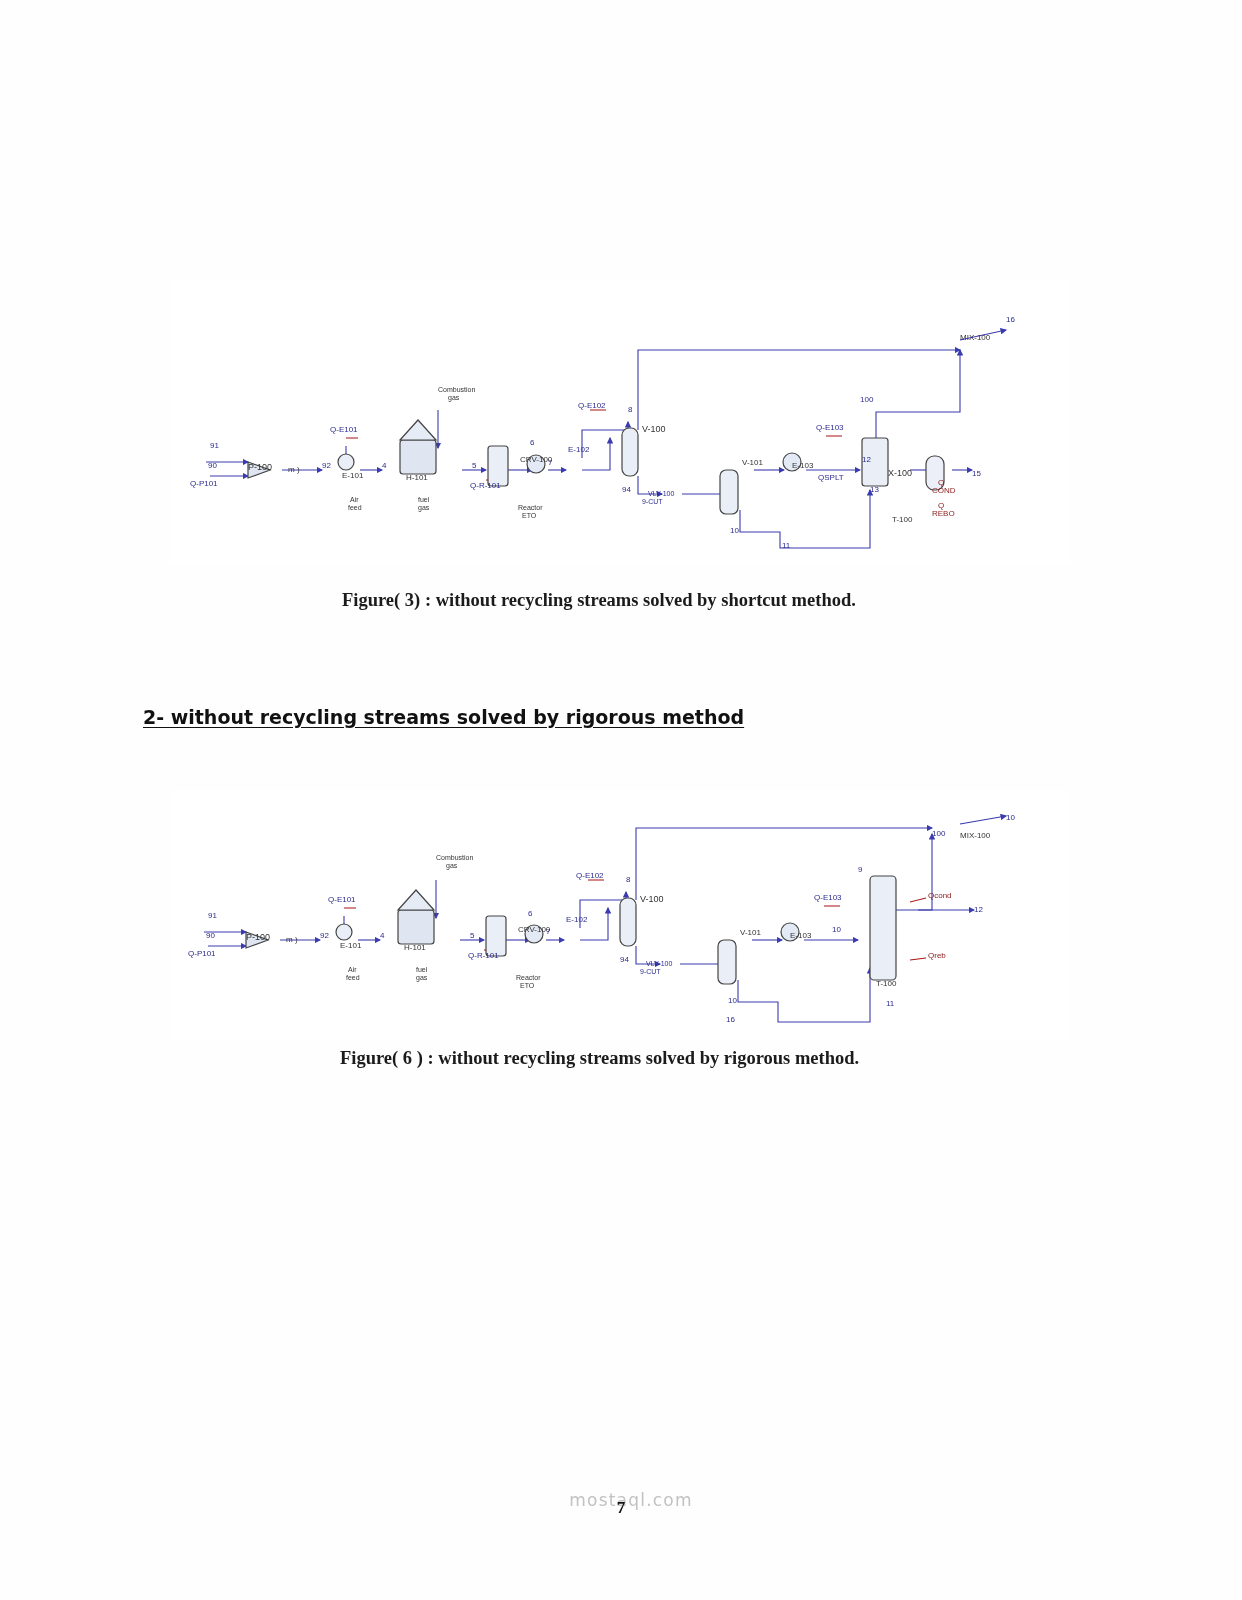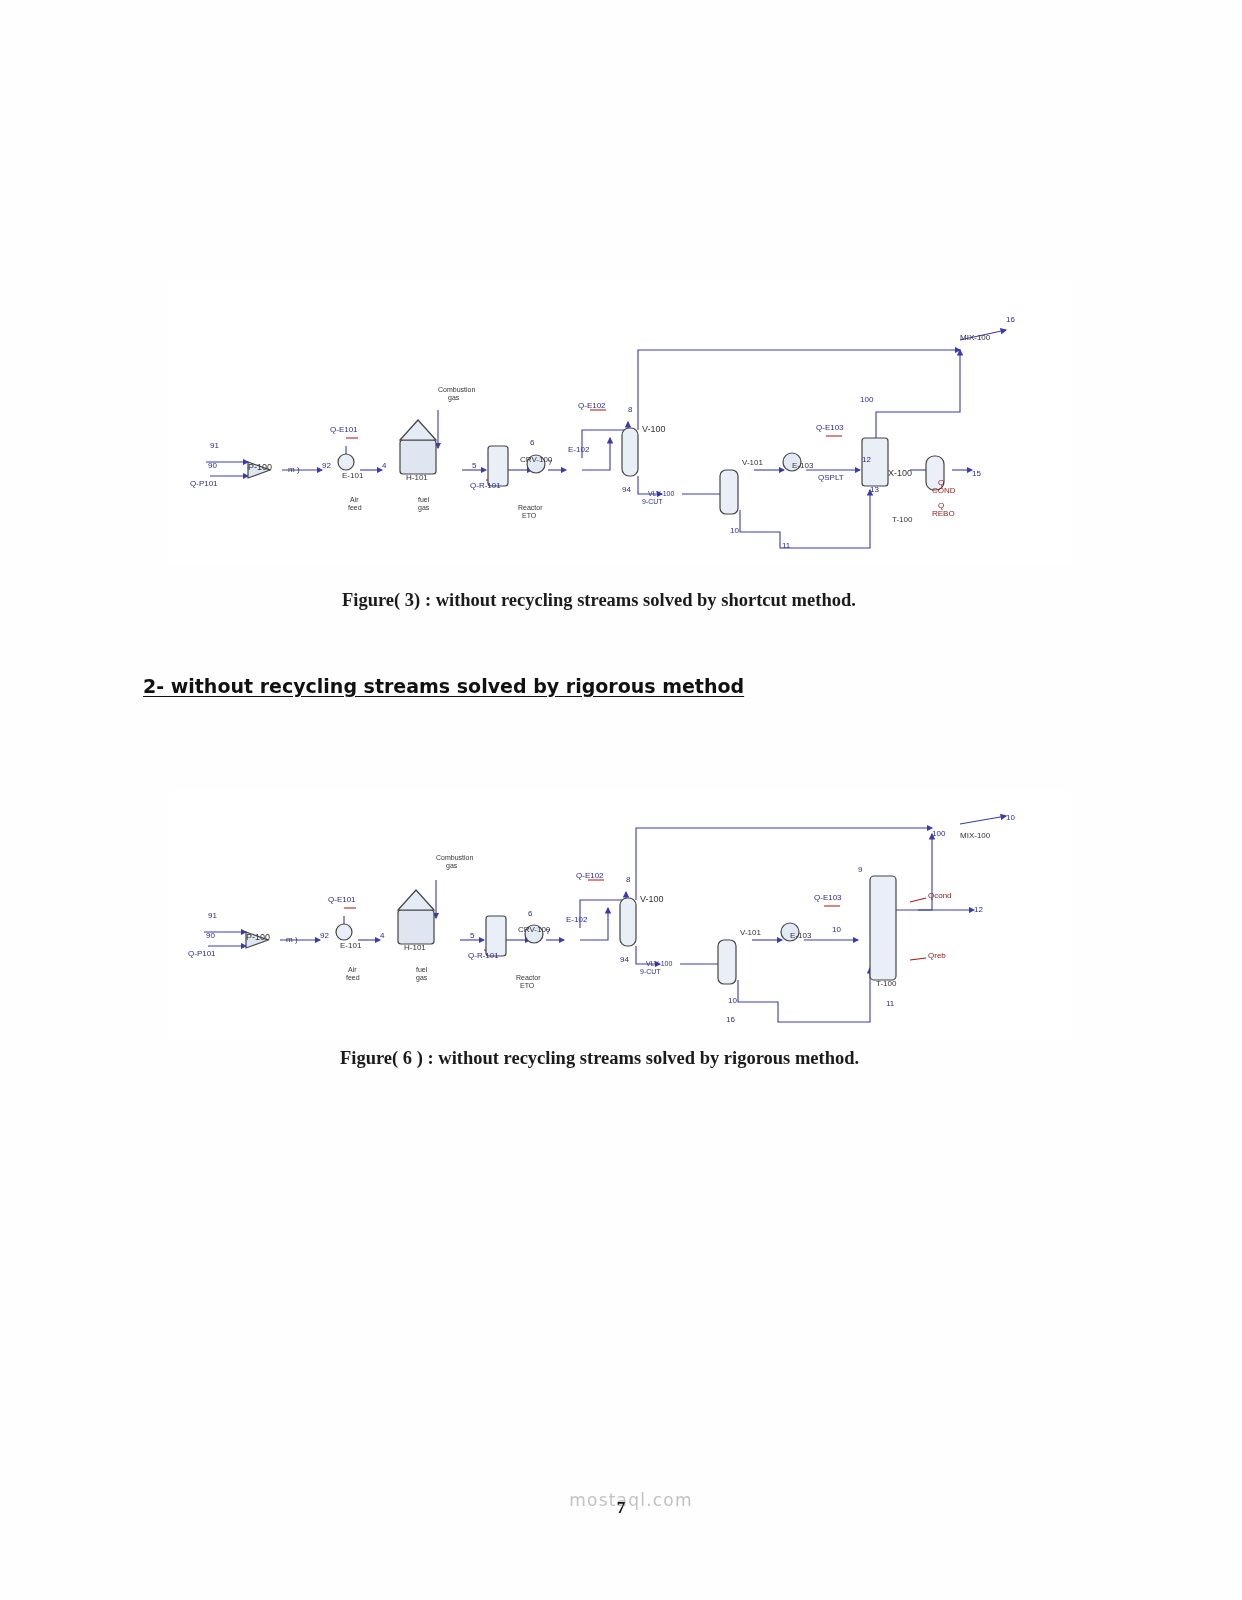--- a/index.html
+++ b/index.html
@@ -37,21 +37,21 @@
     left: 143px;
     font-weight: bold;
     font-size: 19px;
     color: #111;
     font-family: "DejaVu Sans", sans-serif;
     text-decoration: underline;
     text-underline-offset: 3px;
     white-space: nowrap;
   }
   #heading-1 { top: 200px; }
-  #heading-2 { top: 675px; }
+  #heading-2 { top: 706px; }
 
   .figure-caption {
     position: absolute;
     font-family: "Liberation Serif", serif;
     font-size: 18.5px;
     color: #1b1b1b;
     font-weight: 600;
     white-space: nowrap;
   }
   #caption-3 { left: 342px; top: 590px; }

